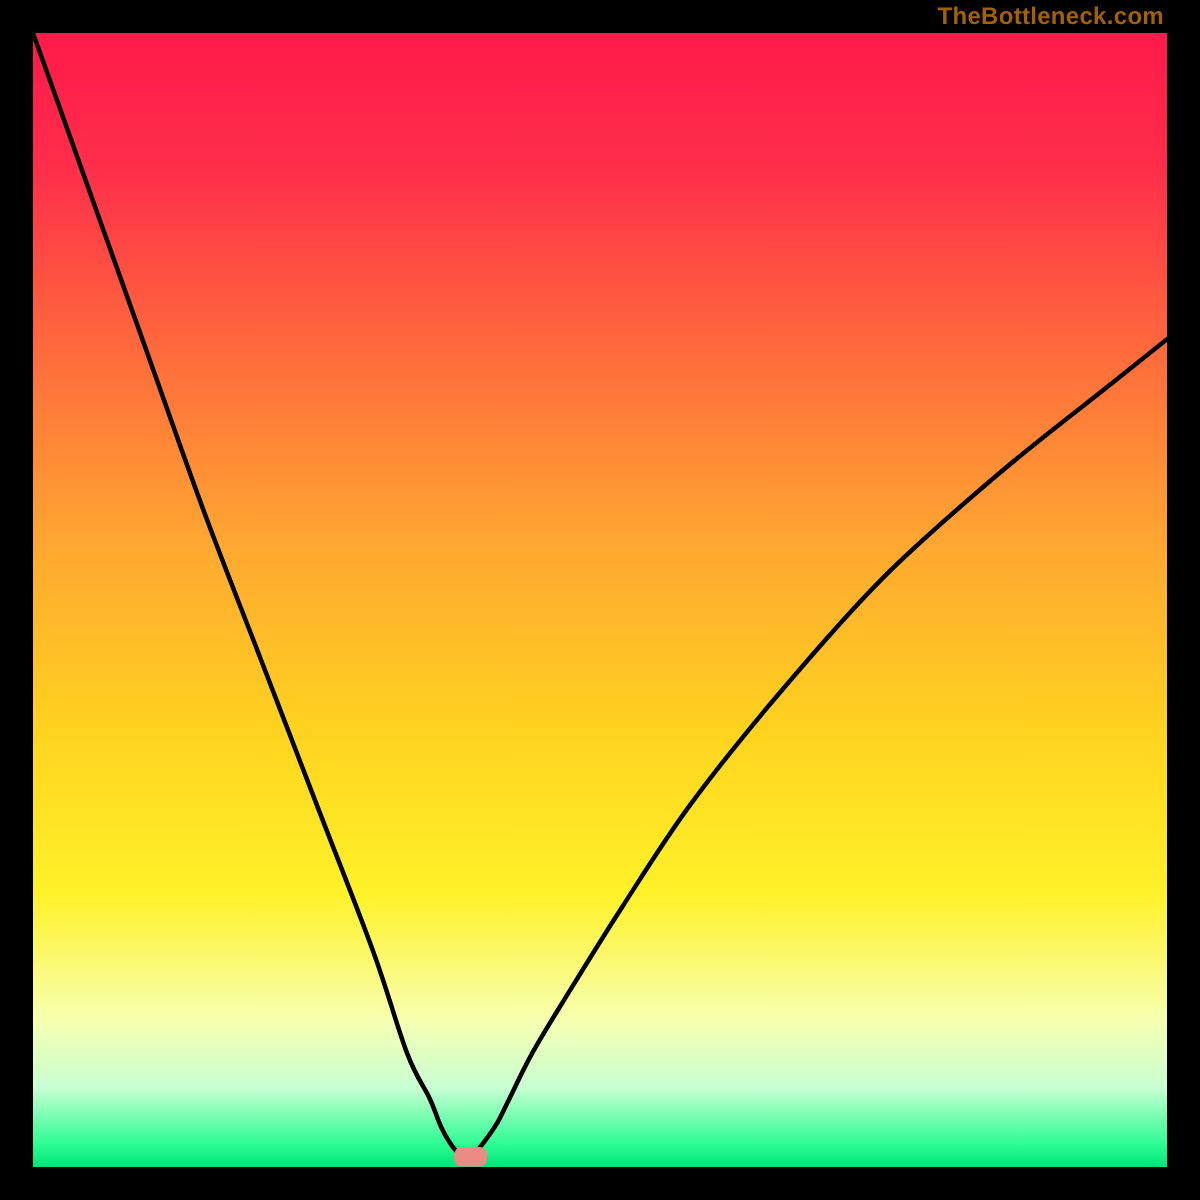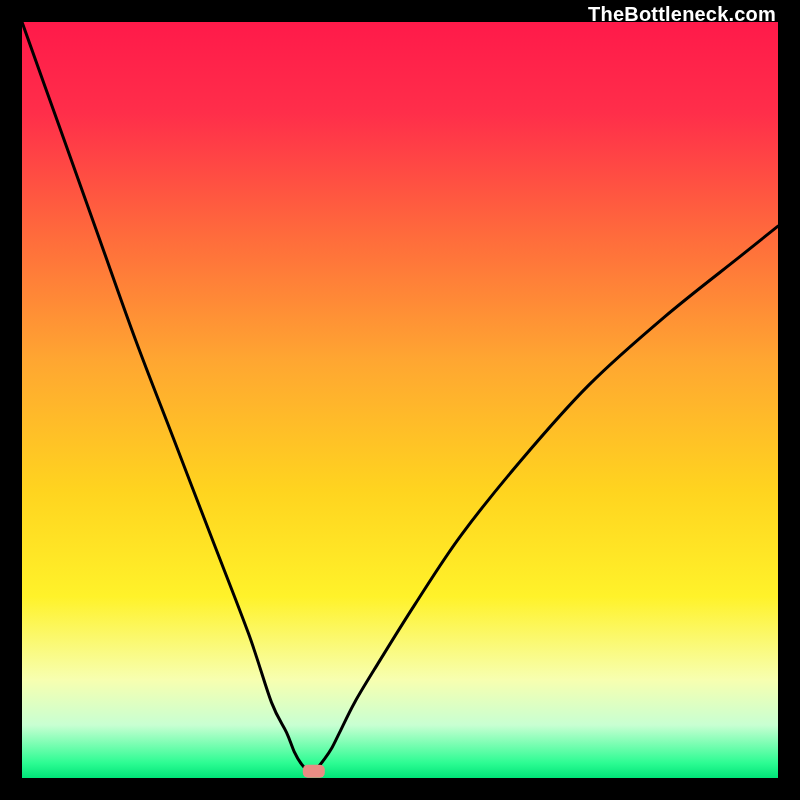--- a/index.html
+++ b/index.html
@@ -23,22 +23,22 @@
     position: absolute;
     left: 0;
     top: 0;
     width: 756px;
     height: 756px;
   }
   .watermark {
     position: absolute;
     top: 3px;
     right: 24px;
-    color: #ffffff;
-    font-size: 20px;
+    color: #a16207;
+    font-size: 16px;
     font-weight: 600;
     letter-spacing: 0.2px;
     user-select: none;
   }
   svg {
     display: block;
   }
 </style>
 </head>
 <body>

